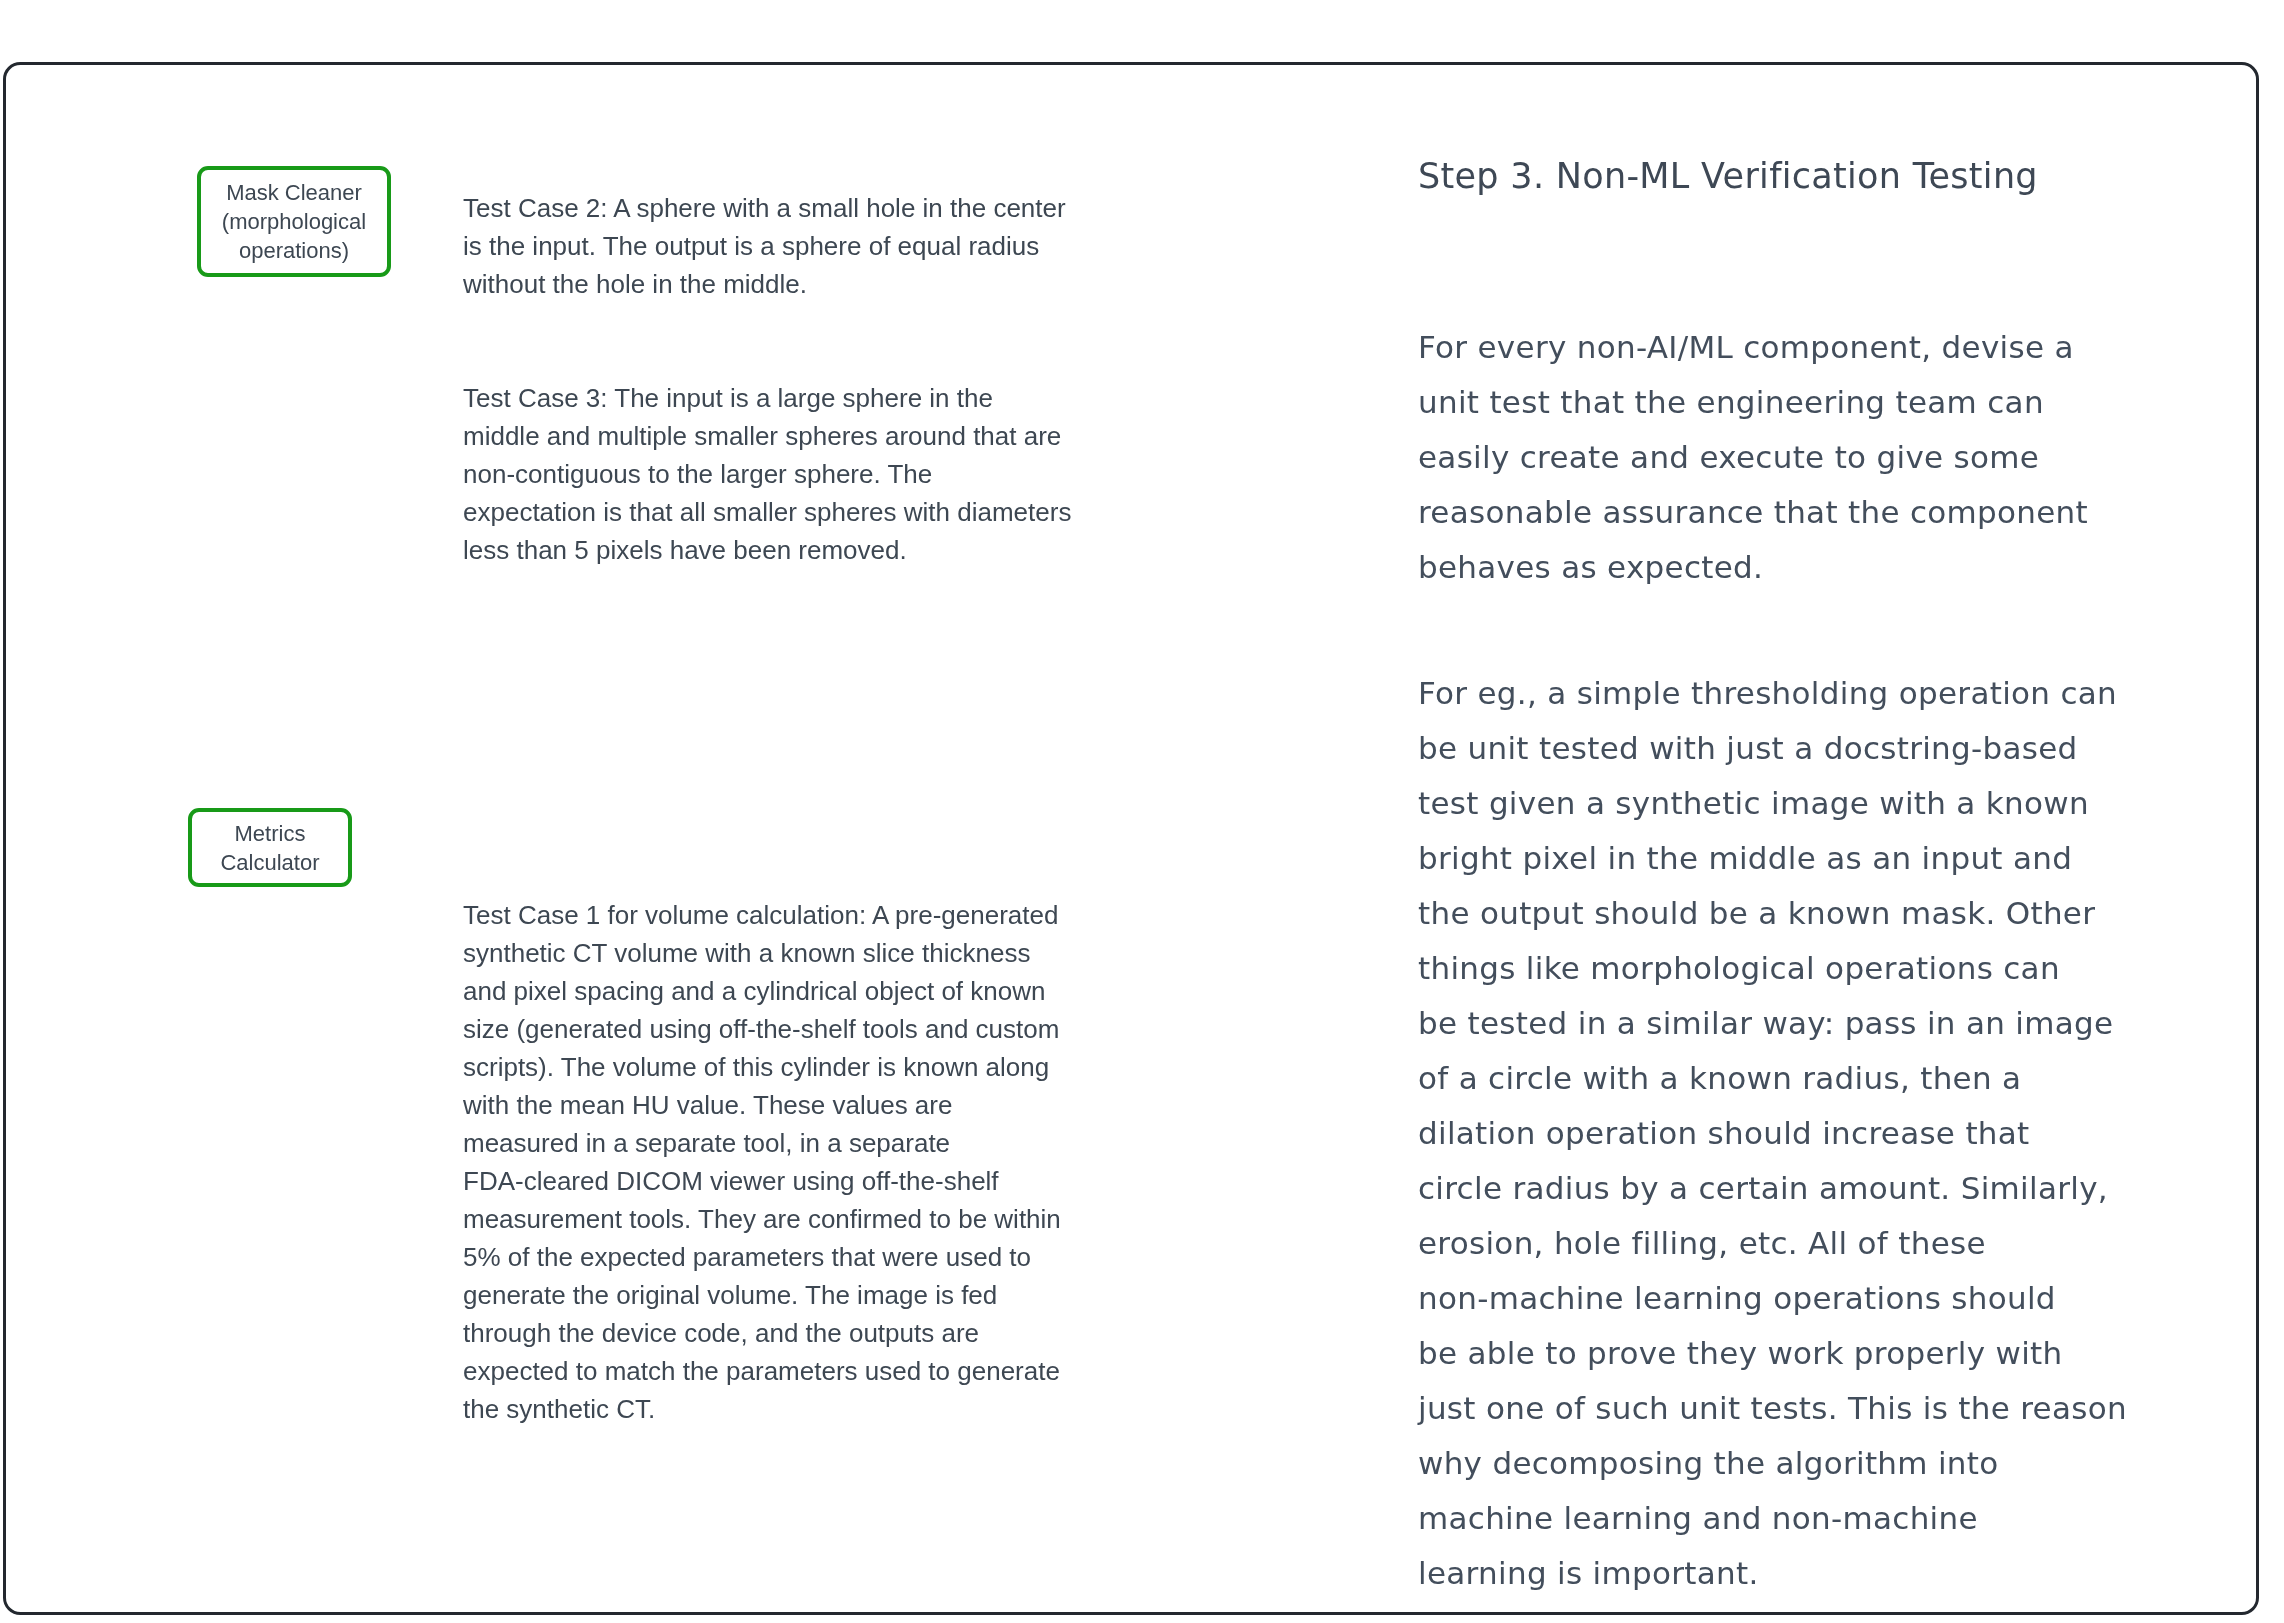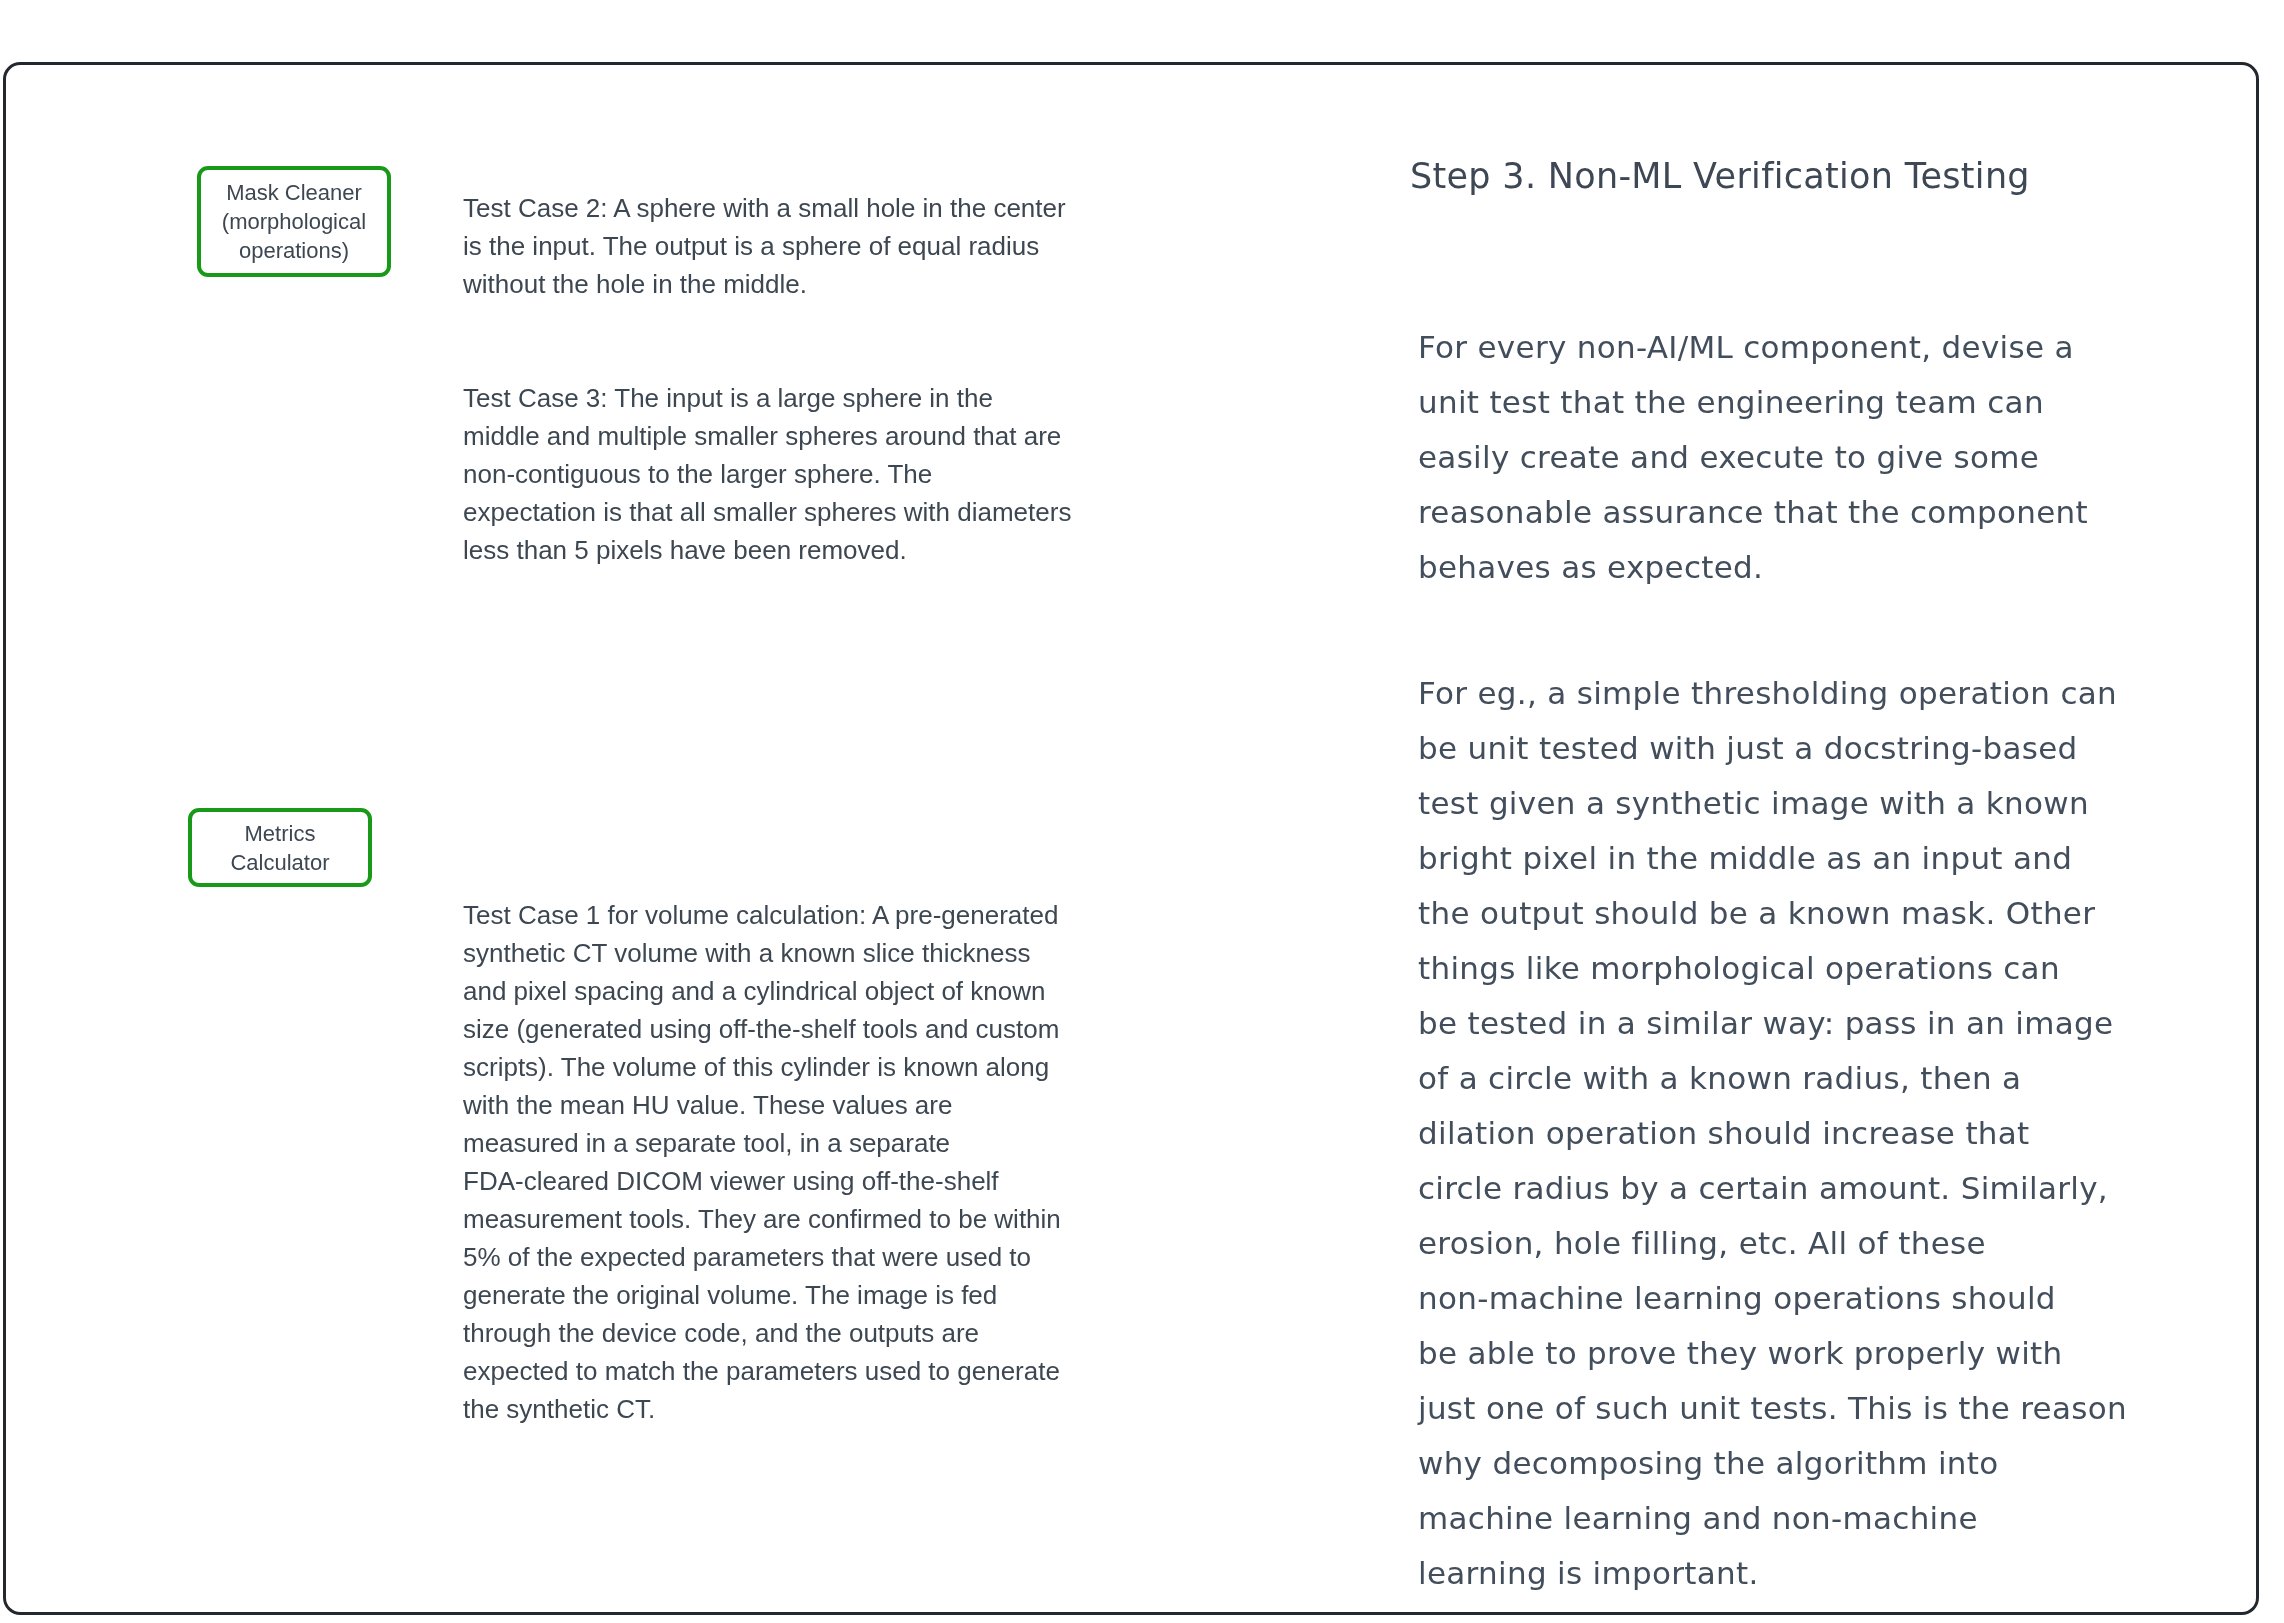--- a/index.html
+++ b/index.html
@@ -26,21 +26,21 @@
     border-radius:11px;
     background:#ffffff;
     display:flex; align-items:center; justify-content:center;
     text-align:center;
     white-space:pre-line;
     font-size:22px; line-height:29px;
     color:#3D4752;
     font-family:"Liberation Sans", sans-serif;
   }
   .node-mask    { left:197px; top:166px;  width:194px; height:111px; }
-  .node-metrics { left:188px; top:808px; width:184px; height:79px; }
+  .node-metrics { left:188px; top:808px; width:164px; height:79px; }
 
   .text-left {
     position:absolute;
     color:#3D4752;
     font-size:26px; line-height:38px;
     white-space:pre-line;
     font-family:"Liberation Sans", sans-serif;
   }
   .block-test-cases { left:463px; top:151px; width:792px; }
   .block-test-cases p { margin:0 0 38px 0; }
@@ -52,21 +52,21 @@
     color:#434E5C;
     font-family:"DejaVu Sans", sans-serif;
     font-size:31px; line-height:55px;
     letter-spacing:0.3px;
     white-space:pre-line;
   }
   .right-panel h1 {
     font-size:35px; font-weight:400;
     line-height:49px;
     color:#3E4855;
-    margin:0 0 56px 0;
+    margin:0 0 56px 8px;
     white-space:normal;
   }
   .right-panel p { margin:8px; }
 </style>
 </head>
 <body>
 
 <div class="canvas">
 
   <div class="frame"></div>

